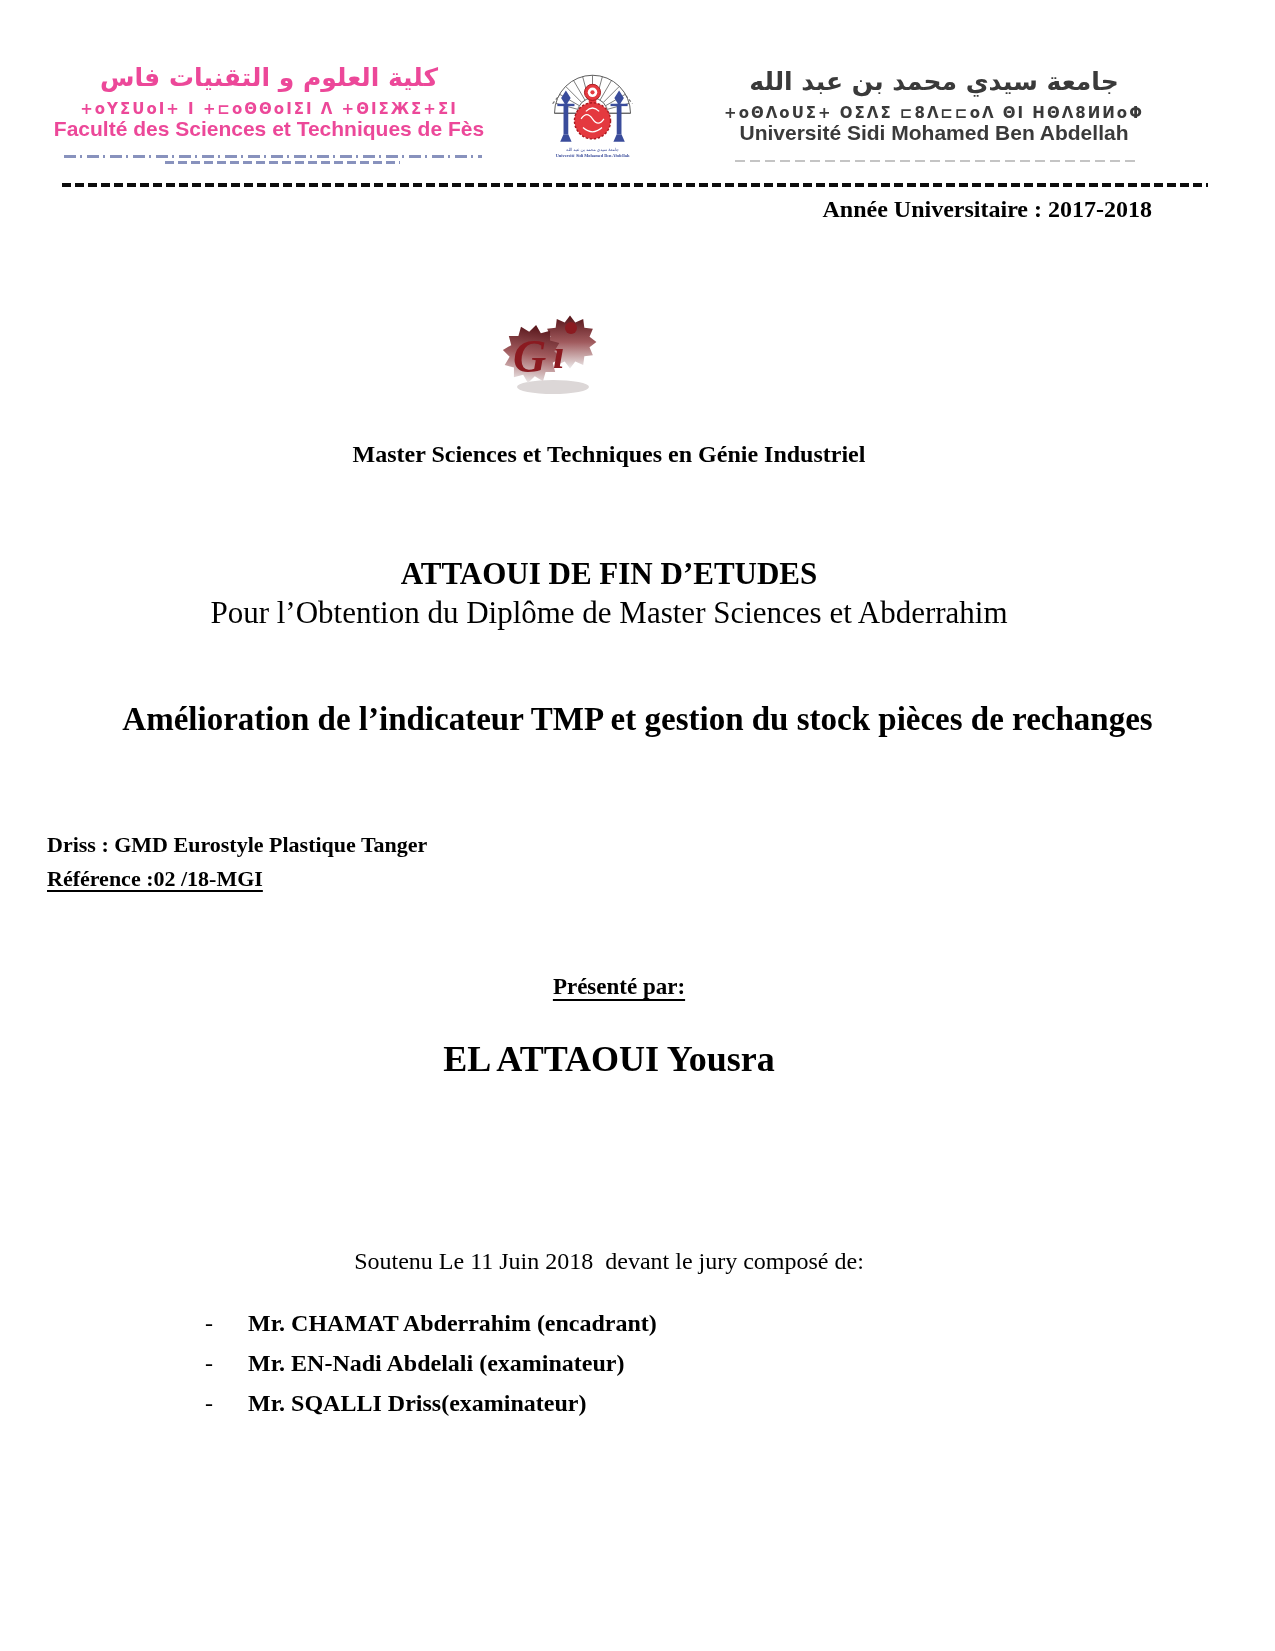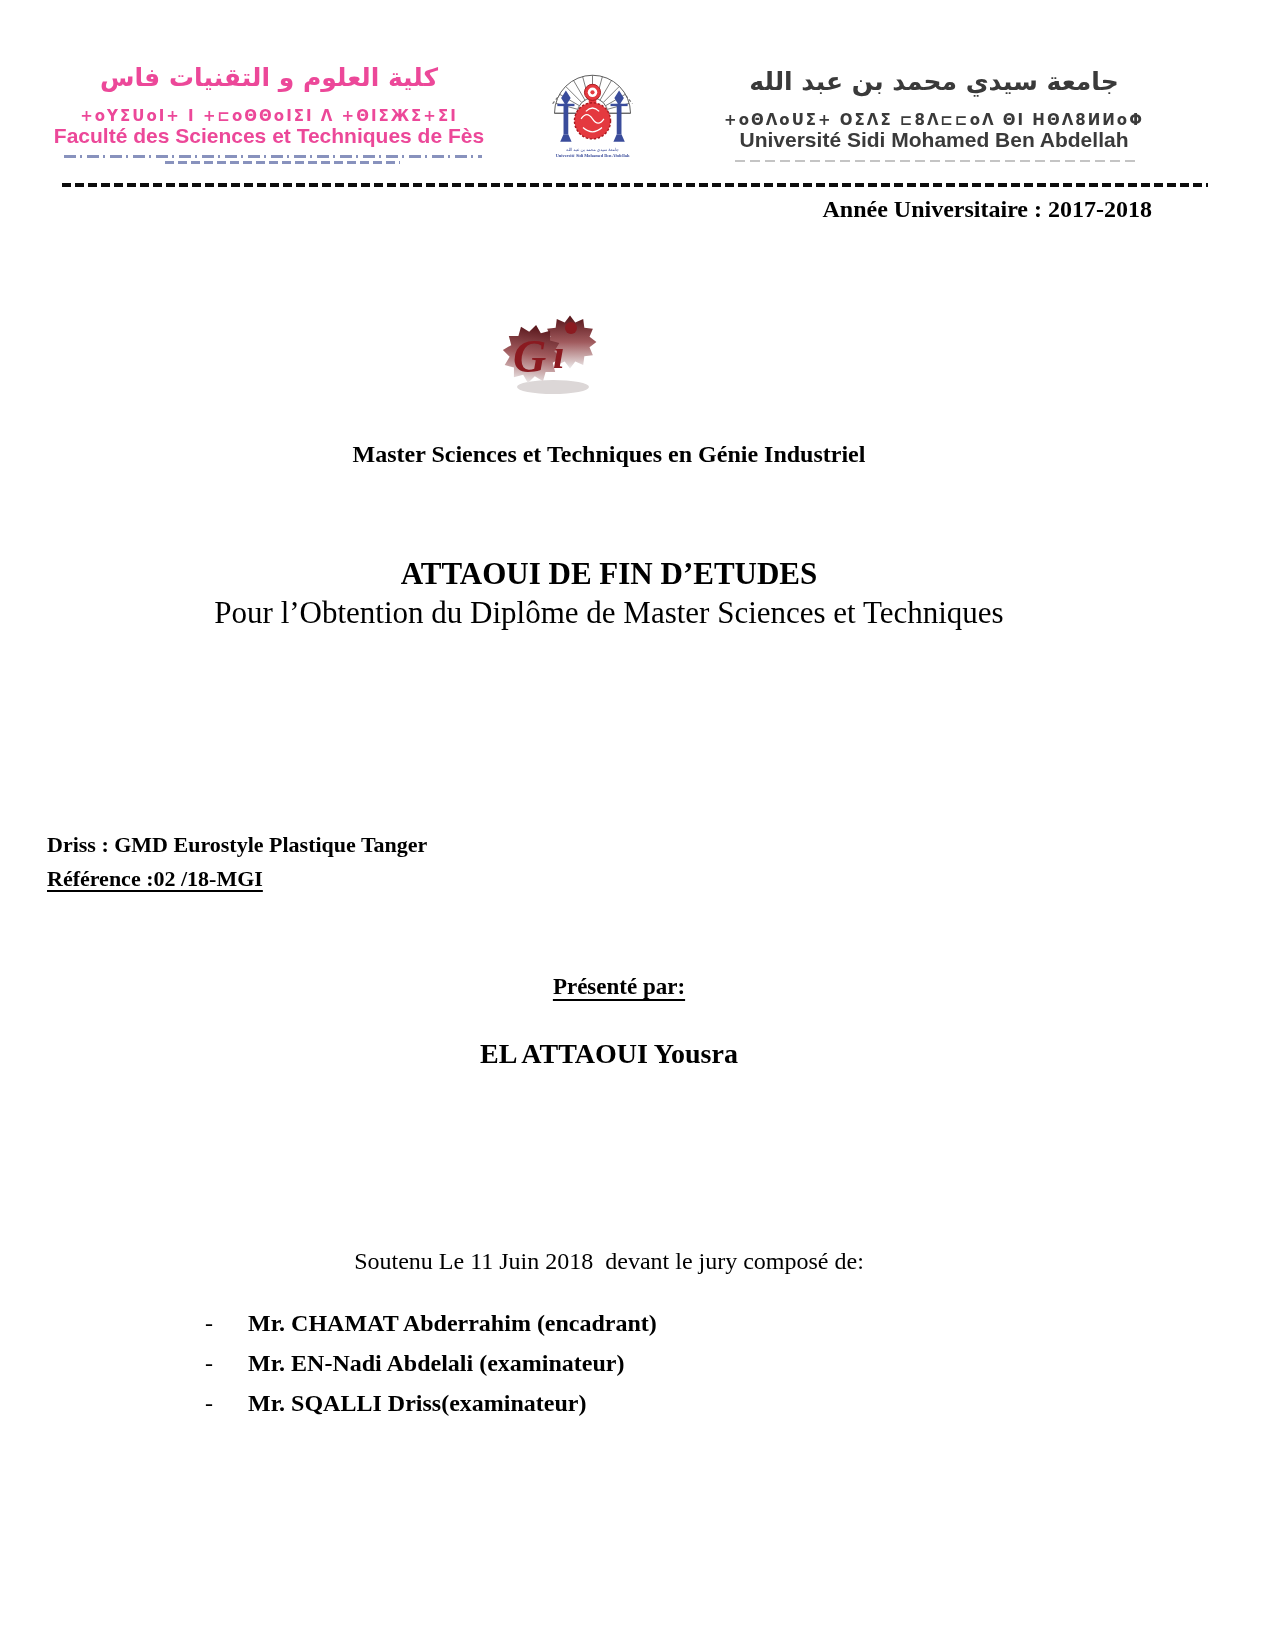--- a/index.html
+++ b/index.html
@@ -6,21 +6,21 @@
   .canvas {
     position:relative; width:1275px; height:1651px; background:#ffffff;
     font-family:"Liberation Serif", serif; color:#000; overflow:hidden;
   }
   .abs { position:absolute; }
 
   
   .hdr-left  { left:38px;  top:64px;  width:462px; text-align:center; color:#ec4899; }
   .hdr-right { left:698px; top:68px;  width:472px; text-align:center; color:#3a3a3a; }
   .hdr-ar { font-size:25px; font-weight:bold; font-family:"DejaVu Sans", sans-serif; line-height:1.15; }
-  .hdr-tf { font-size:15px; letter-spacing:2px; margin-top:15px; font-family:"DejaVu Sans", sans-serif; font-weight:bold; line-height:1.1; }
+  .hdr-tf { font-size:15px; letter-spacing:2px; margin-top:8px; font-family:"DejaVu Sans", sans-serif; font-weight:bold; line-height:1.1; }
   .hdr-fr { font-family:"Liberation Sans", sans-serif; font-weight:bold; font-size:21px; line-height:1.15; }
   .hdr-rule-left  { left:64px;  top:155px; width:418px; height:3px;
      background:repeating-linear-gradient(90deg,#8892bd 0 12px,transparent 12px 16px,#8892bd 16px 18px,transparent 18px 23px); }
   .hdr-rule-left2 { left:165px; top:161px; width:235px; height:3px;
      background:repeating-linear-gradient(90deg,#8892bd 0 9px,transparent 9px 13px); }
   .hdr-rule-right { left:735px; top:160px; width:400px; height:2px;
      background:repeating-linear-gradient(90deg,#c4c4c4 0 10px,transparent 10px 15px); }
 
   .separator { left:62px; top:183px; width:1146px; height:4px;
      background:repeating-linear-gradient(90deg,#0c0c0c 0 9px,transparent 9px 13px); }
@@ -34,21 +34,21 @@
   .obtention { top:595px; font-size:31px; font-weight:normal; }
   .thesis-title { top:696px; left:60px; width:1155px; text-align:center;
                   font-size:33px; font-weight:bold; line-height:1.4; }
 
   .lieu { top:832px; left:47px; font-size:22px; font-weight:bold; }
   .reference { top:866px; left:47px; font-size:22px; font-weight:bold;
                text-decoration:underline; text-decoration-thickness:2px; text-underline-offset:4px; }
 
   .presente { top:974px; font-size:23px; font-weight:bold; }
   .presente span { text-decoration:underline; text-decoration-thickness:2px; text-underline-offset:5px;margin-left:20px; }
-  .author { top:1038px; font-size:28px; font-weight:bold; }
+  .author { top:1038px; font-size:36px; font-weight:bold; }
   .soutenu { top:1248px; font-size:24px; font-weight:normal; white-space:pre-wrap; }
 
   .jury { top:1308px; left:205px; }
   .jury-row { display:flex; font-size:24px; font-weight:bold; margin-bottom:10px; line-height:1.25; }
   .jury-bullet { width:43px; font-weight:normal; }
 
   svg text { font-family:"Liberation Serif", serif; }
 </style>
 </head>
 <body>
@@ -120,21 +120,22 @@
     <ellipse cx="66" cy="95" rx="36" ry="7" fill="#dcd7d7"></ellipse>
     <use href="#star12" transform="translate(83,50) scale(0.88)" fill="url(#gearGrad)"></use>
     <use href="#star12" transform="translate(45,62) scale(0.98) rotate(8)" fill="url(#gearGrad)"></use>
     <circle cx="84" cy="36" r="6" fill="#8b1a20"></circle>
     <text x="26" y="80" font-size="46" font-style="italic" font-weight="bold" fill="#8b1a20">G</text>
     <text x="66" y="76" font-size="42" font-style="italic" font-weight="bold" fill="#8b1a20">ı</text>
   </svg>
 
   <div class="abs center-line program">Master Sciences et Techniques en Génie Industriel</div>
   <div class="abs center-line memoire">ATTAOUI DE FIN D’ETUDES</div>
-  <div class="abs center-line obtention">Pour l’Obtention du Diplôme de Master Sciences et Techniques</div>
+  <div class="abs center-line obtention">Pour l’Obtention du Diplôme de Master Sciences et Abderrahim</div>
+  <div class="abs thesis-title">Amélioration de l’indicateur TMP et gestion du stock pièces de rechanges</div>
 
   <div class="abs lieu">Driss : GMD Eurostyle Plastique Tanger</div>
   <div class="abs reference">Référence :02 /18-MGI</div>
 
   <div class="abs center-line presente">
     <span>Présenté par:</span>
   </div>
   <div class="abs center-line author">EL ATTAOUI Yousra</div>
 
   <div class="abs center-line soutenu">Soutenu Le 11 Juin 2018  devant le jury composé de:</div>

